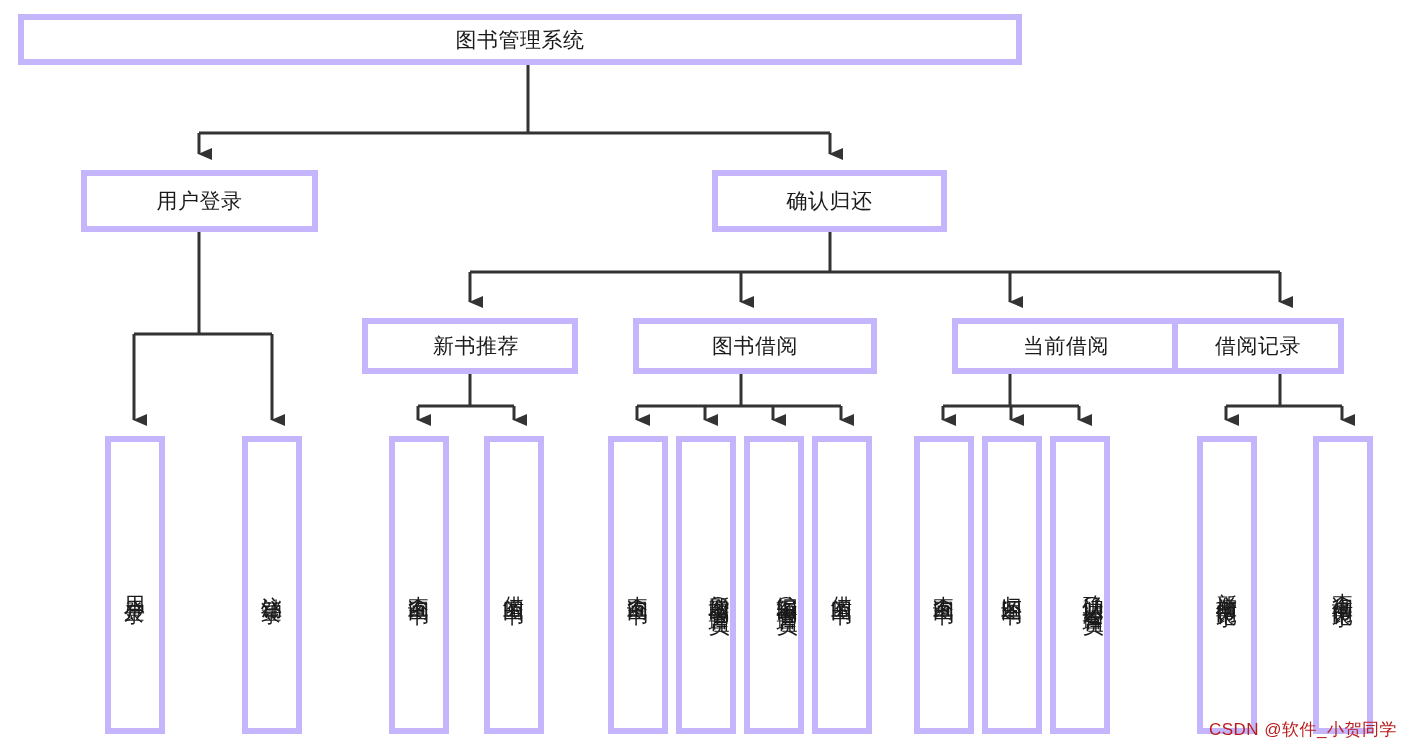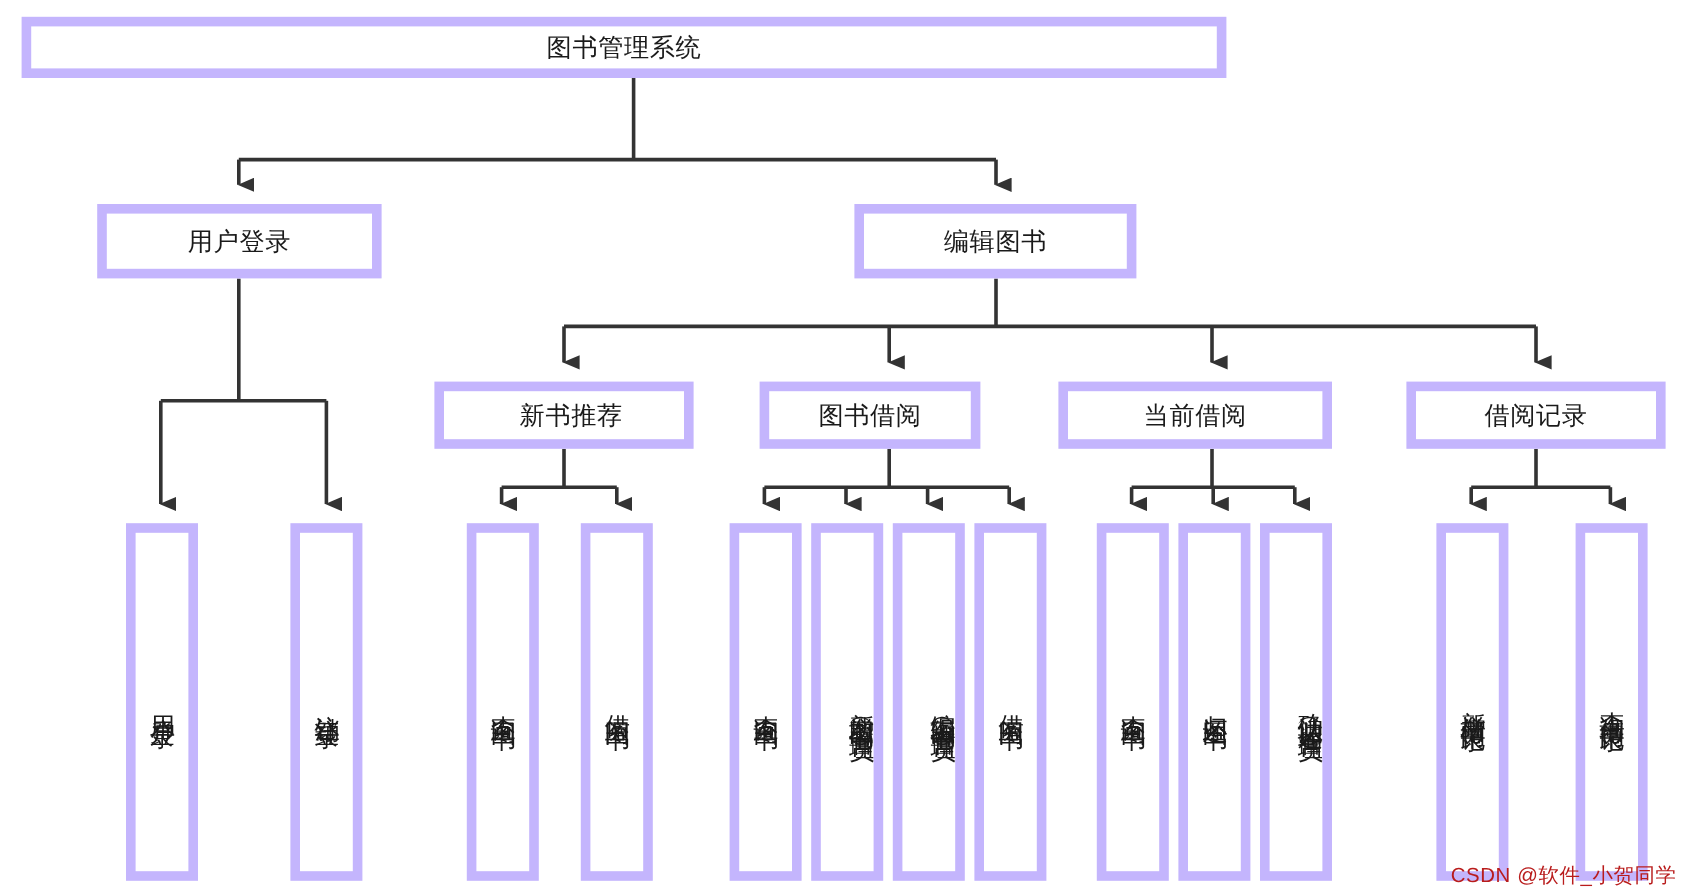--- a/index.html
+++ b/index.html
@@ -21,21 +21,21 @@
     position: absolute;
     left: 0;
     top: 0;
     width: 1405px;
     height: 747px;
   }
   .node {
     position: absolute;
     box-sizing: border-box;
     background: #ffffff;
-    border: 8px solid #c4b5fd;
+    border: 6px solid #c4b5fd;
     display: flex;
     align-items: center;
     justify-content: center;
     color: #1a1a1a;
   }
   .node-h {
     font-size: 21px;
     letter-spacing: 0.5px;
     white-space: nowrap;
   }
@@ -126,33 +126,33 @@
   </svg>
 
   <div class="node node-h" style="left:18px; top:14px; width:1004px; height:51px;">
     <span class="label-h">图书管理系统</span>
   </div>
 
   <div class="node node-h" style="left:81px; top:170px; width:237px; height:62px;">
     <span class="label-h">用户登录</span>
   </div>
   <div class="node node-h" style="left:712px; top:170px; width:235px; height:62px;">
-    <span class="label-h">编辑图书</span>
+    <span class="label-h">确认归还</span>
   </div>
 
   <div class="node node-h" style="left:362px; top:318px; width:216px; height:56px;padding-left:12px;">
     <span class="label-h">新书推荐</span>
   </div>
-  <div class="node node-h" style="left:633px; top:318px; width:184px; height:56px;">
+  <div class="node node-h" style="left:633px; top:318px; width:244px; height:56px;">
     <span class="label-h">图书借阅</span>
   </div>
-  <div class="node node-h" style="left:882px; top:318px; width:228px; height:56px;">
+  <div class="node node-h" style="left:952px; top:318px; width:228px; height:56px;">
     <span class="label-h">当前借阅</span>
   </div>
-  <div class="node node-h" style="left:1172px; top:318px; width:216px; height:56px;">
+  <div class="node node-h" style="left:1172px; top:318px; width:172px; height:56px;">
     <span class="label-h">借阅记录</span>
   </div>
 
   <div class="node node-v mid" style="left:105px; top:436px; width:60px; height:298px;">
     <span class="label-v">用户登录</span>
   </div>
   <div class="node node-v mid" style="left:242px; top:436px; width:60px; height:298px;">
     <span class="label-v">注销登录</span>
   </div>
 

